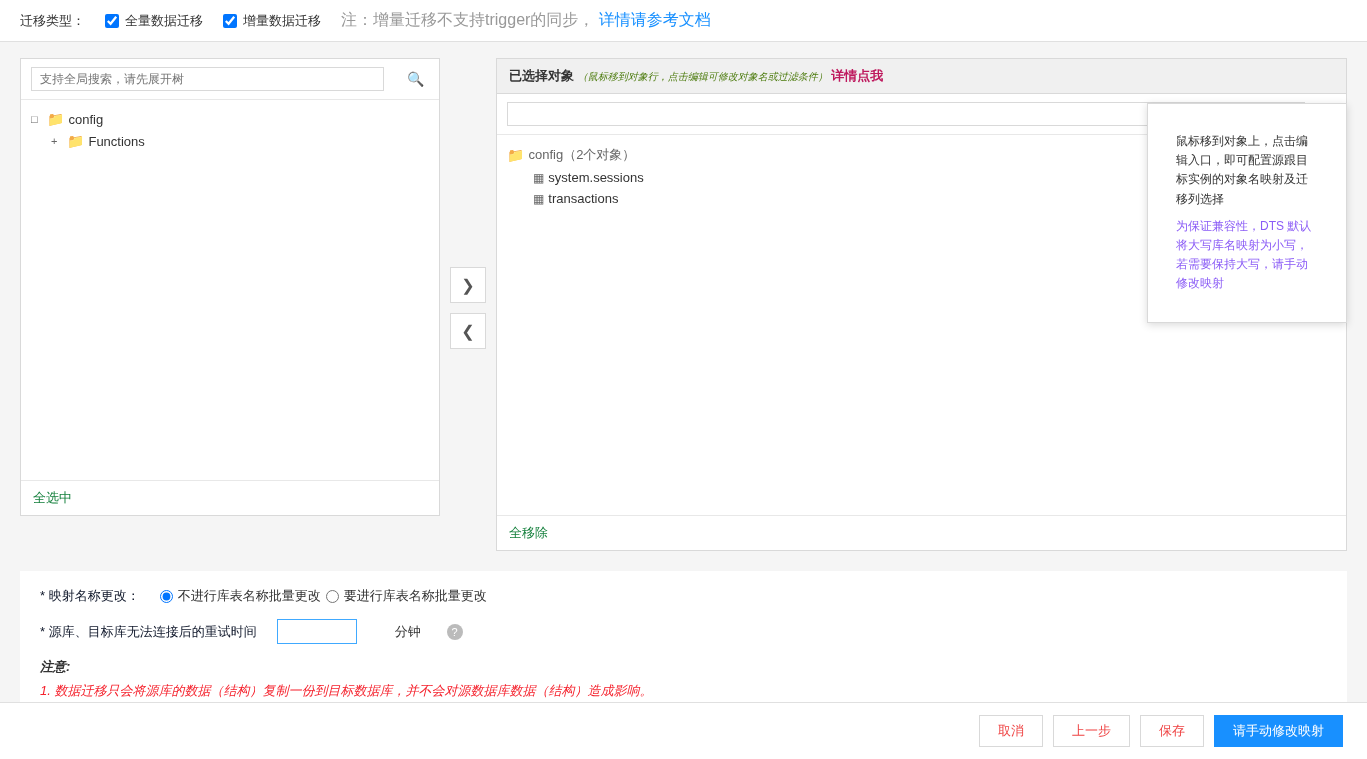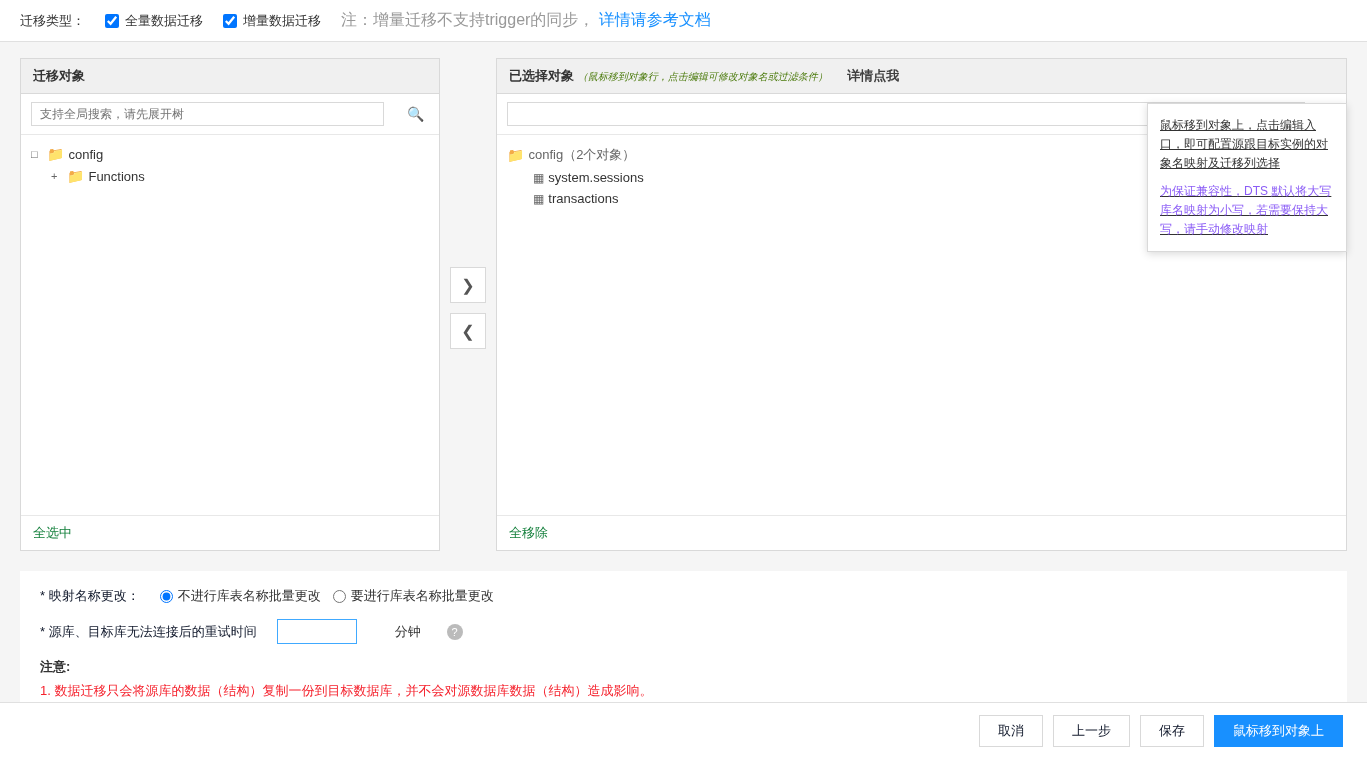--- a/index.html
+++ b/index.html
@@ -48,23 +48,22 @@
       font-weight: bold;
       font-size: 13px;
     }
     .panel-header .hint {
       font-weight: normal;
       font-size: 10px;
       color: #4d7c0f;
       font-style: italic;
     }
     .panel-header .link {
-      color: #404040;
-      cursor: pointer;
-      margin-left: 16px;
+      color: #be185d;
+      cursor: pointer;
     }
 
     .panel-search {
       padding: 8px 10px;
       border-bottom: 1px solid #e8e8e8;
       display: flex;
       align-items: center;
       gap: 20px;
     }
     .panel-search input {
@@ -135,26 +134,25 @@
 
     
     .tooltip-box {
       position: absolute;
       right: 0;
       top: 45px;
       width: 200px;
       background: #fff;
       border: 1px solid #d9d9d9;
       box-shadow: 0 2px 8px rgba(0,0,0,0.15);
-      padding: 12px;
+      padding: 28px;
       font-size: 12px;
       color: #333;
       line-height: 1.6;
       z-index: 10;
-      text-decoration: underline;
     }
     .tooltip-box .red-text {
       color: #8b5cf6;
     }
 
     .right-panel-wrapper {
       position: relative;
       flex: 1;
     }
 
@@ -171,21 +169,21 @@
       margin-bottom: 14px;
       gap: 20px;
     }
     .form-label {
       font-size: 13px;
       color: #0f172a;
     }
     .radio-group {
       display: flex;
       align-items: center;
-      gap: 12px;
+      gap: 5px;
     }
     .radio-item {
       display: flex;
       align-items: center;
       gap: 5px;
       cursor: pointer;
       font-size: 13px;
     }
     .number-input {
       width: 80px;
@@ -205,20 +203,21 @@
       display: inline-flex;
       align-items: center;
       justify-content: center;
       cursor: pointer;
       margin-left: 6px;
     }
 
     .notes-section {
       margin-top: 10px;
       font-size: 13px;
+      font-style: italic;
     }
     .notes-title {
       font-weight: bold;
       margin-bottom: 6px;
     }
     .note-item {
       color: #f5222d;
       margin-bottom: 4px;
       font-size: 13px;
     }
@@ -235,21 +234,21 @@
       display: flex;
       justify-content: flex-end;
       gap: 10px;
     }
     .btn {
       padding: 6px 18px;
       font-size: 13px;
       cursor: pointer;
       border: 1px solid #d9d9d9;
       background: #fff;
-      color: #0f172a;
+      color: #ef4444;
     }
     .btn-primary {
       background: #1890ff;
       color: #fff;
       border-color: #1890ff;
     }
     .btn-inspect {
       background: #1890ff;
       color: #fff;
       border-color: #1890ff;
@@ -306,23 +305,20 @@
   <span class="note-text">
     <span>注：增量迁移不支持trigger的同步，</span>
     <a class="note-link">详情请参考文档</a>
   </span>
 </div>
 
 <div class="main-content">
   <div class="panels-row">
 
     <div class="panel" style="max-width:420px;">
-      <div class="panel-header">
-        <span>迁移对象</span>
-      </div>
       <div class="panel-search">
         <input type="text" placeholder="支持全局搜索，请先展开树" style="">
         <button class="search-icon-btn">🔍</button>
       </div>
       <div class="tree-area">
 
         <div class="tree-item">
           <span class="tree-toggle">□</span>
           <span class="folder-icon">📁</span>
           <span class="tree-label">config</span>
@@ -423,14 +419,14 @@
       <div class="note-item">1. 数据迁移只会将源库的数据（结构）复制一份到目标数据库，并不会对源数据库数据（结构）造成影响。</div>
       <div class="note-item">2. 在做结构和全量迁移期间不要做DDL操作，否则可能导致任务失败。</div>
     </div>
   </div>
 </div>
 
 <div class="action-bar">
   <button class="btn">取消</button>
   <button class="btn">上一步</button>
   <button class="btn">保存</button>
-  <button class="btn btn-primary btn-inspect">鼠标移到对象上</button>
+  <button class="btn btn-primary btn-inspect">请手动修改映射</button>
 </div>
 
 </body></html>

